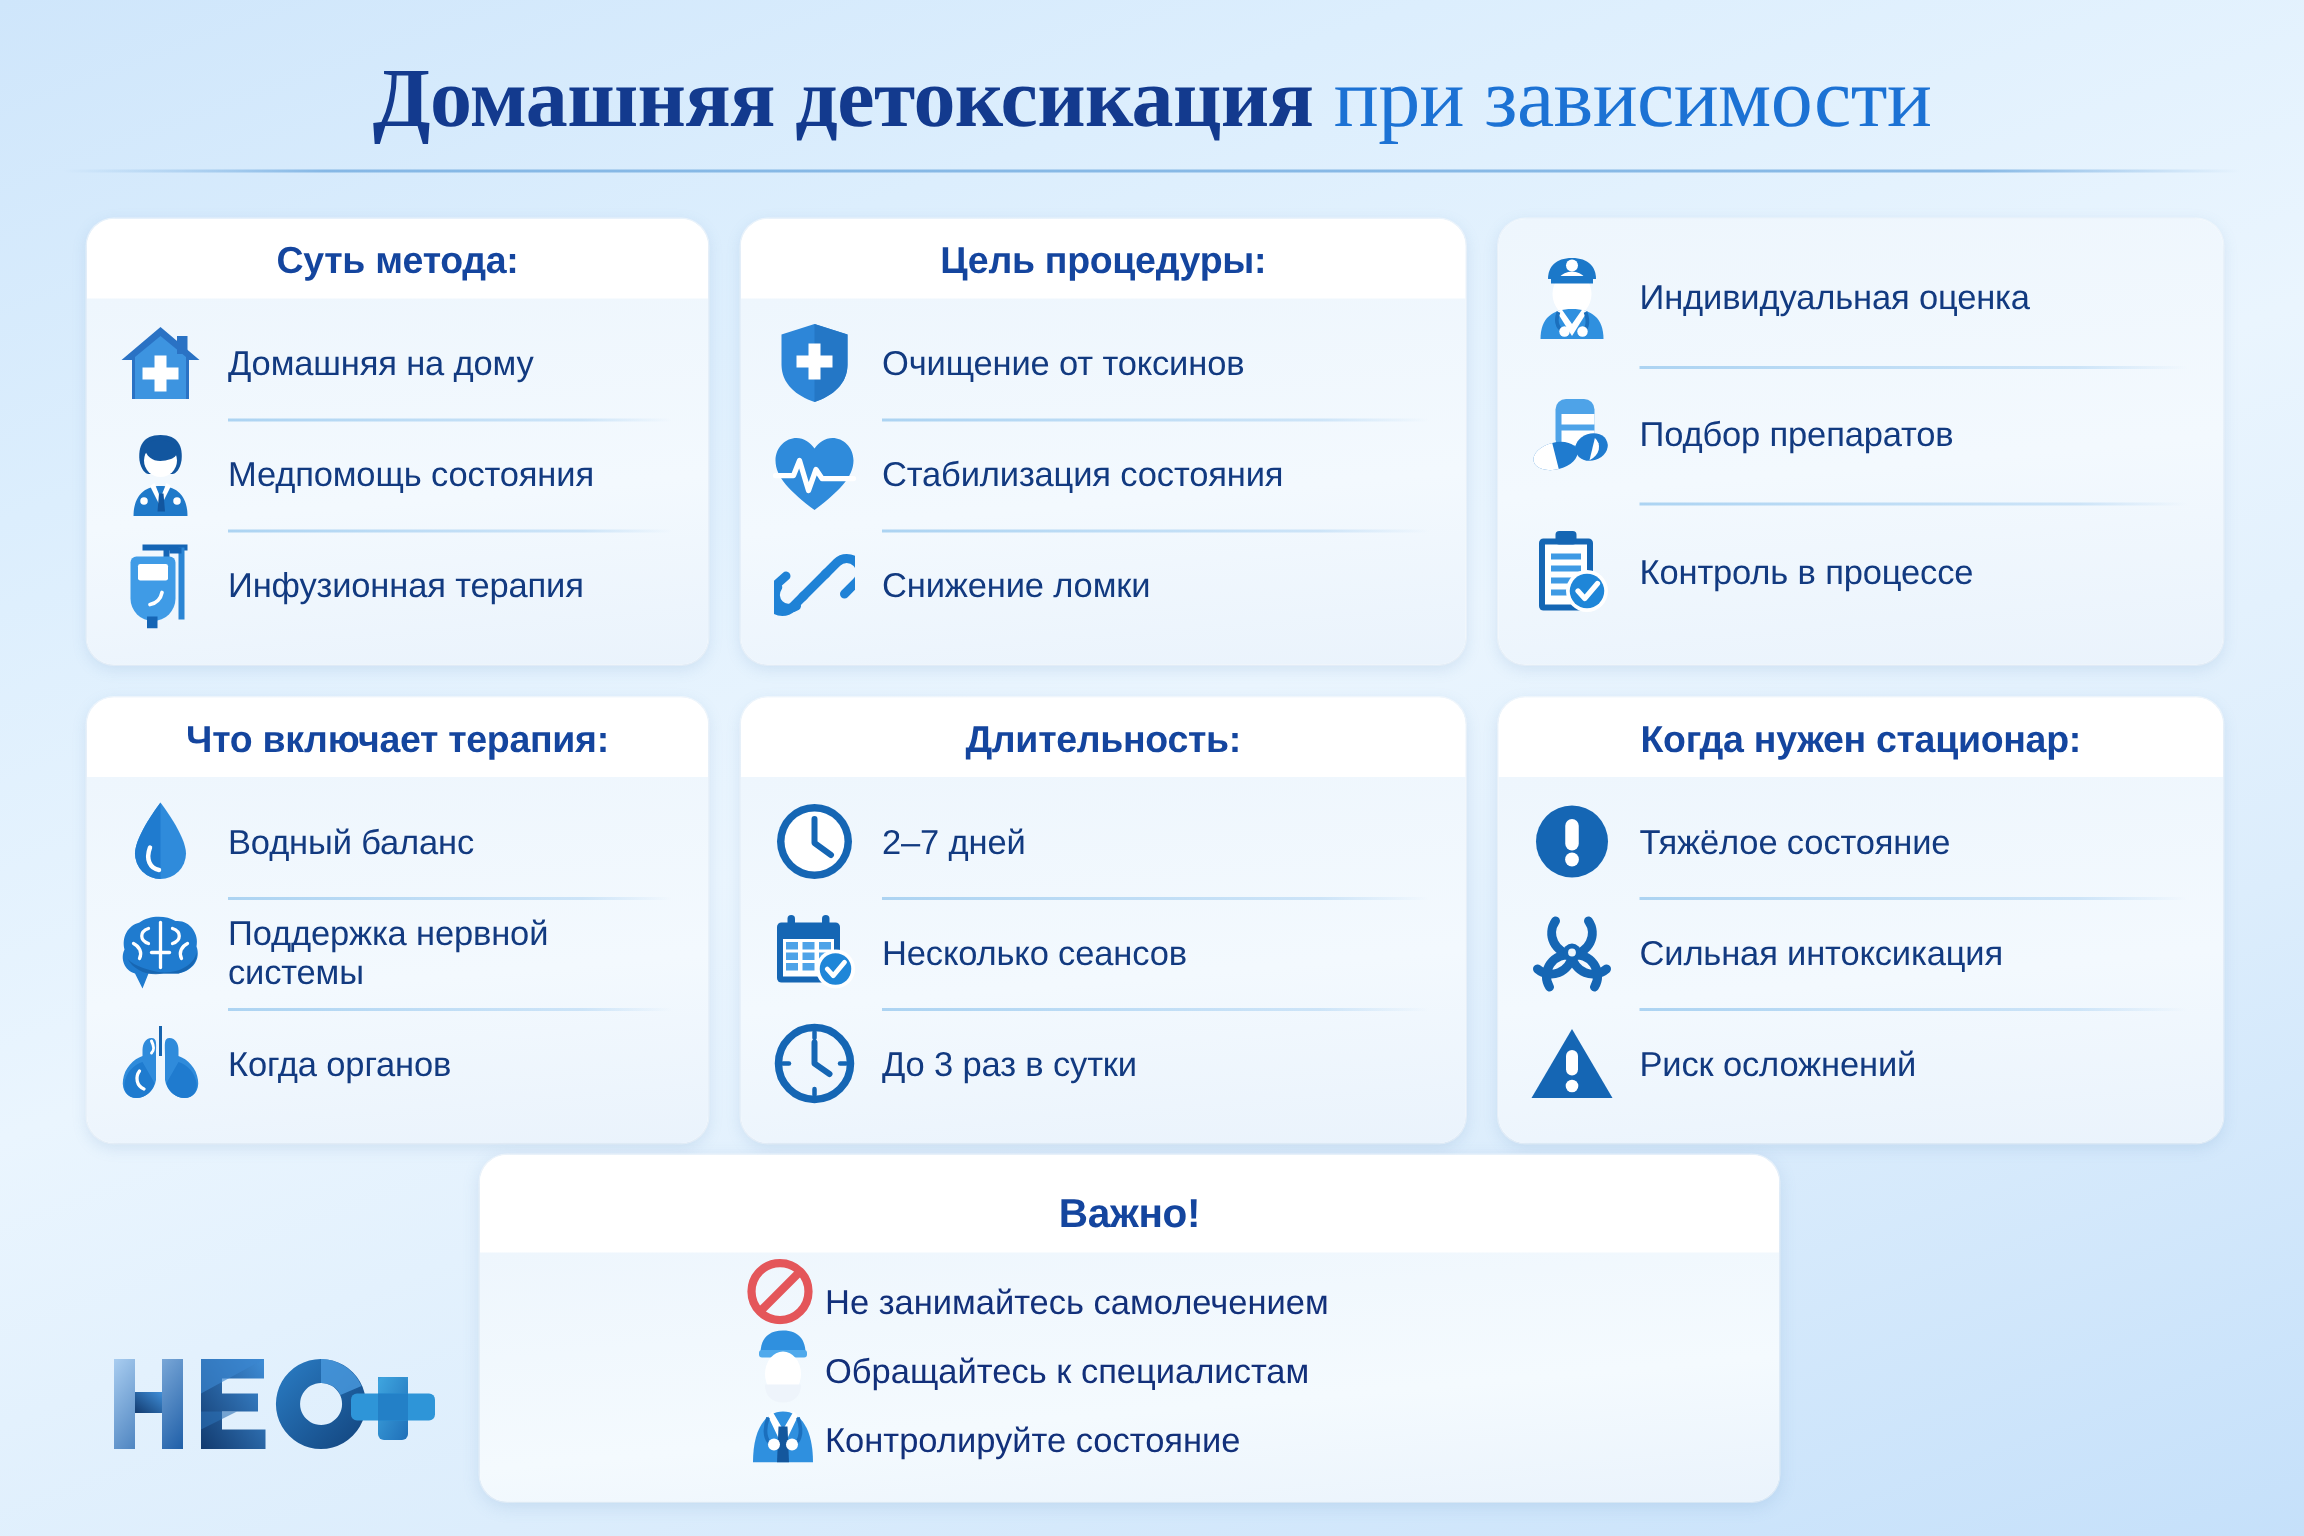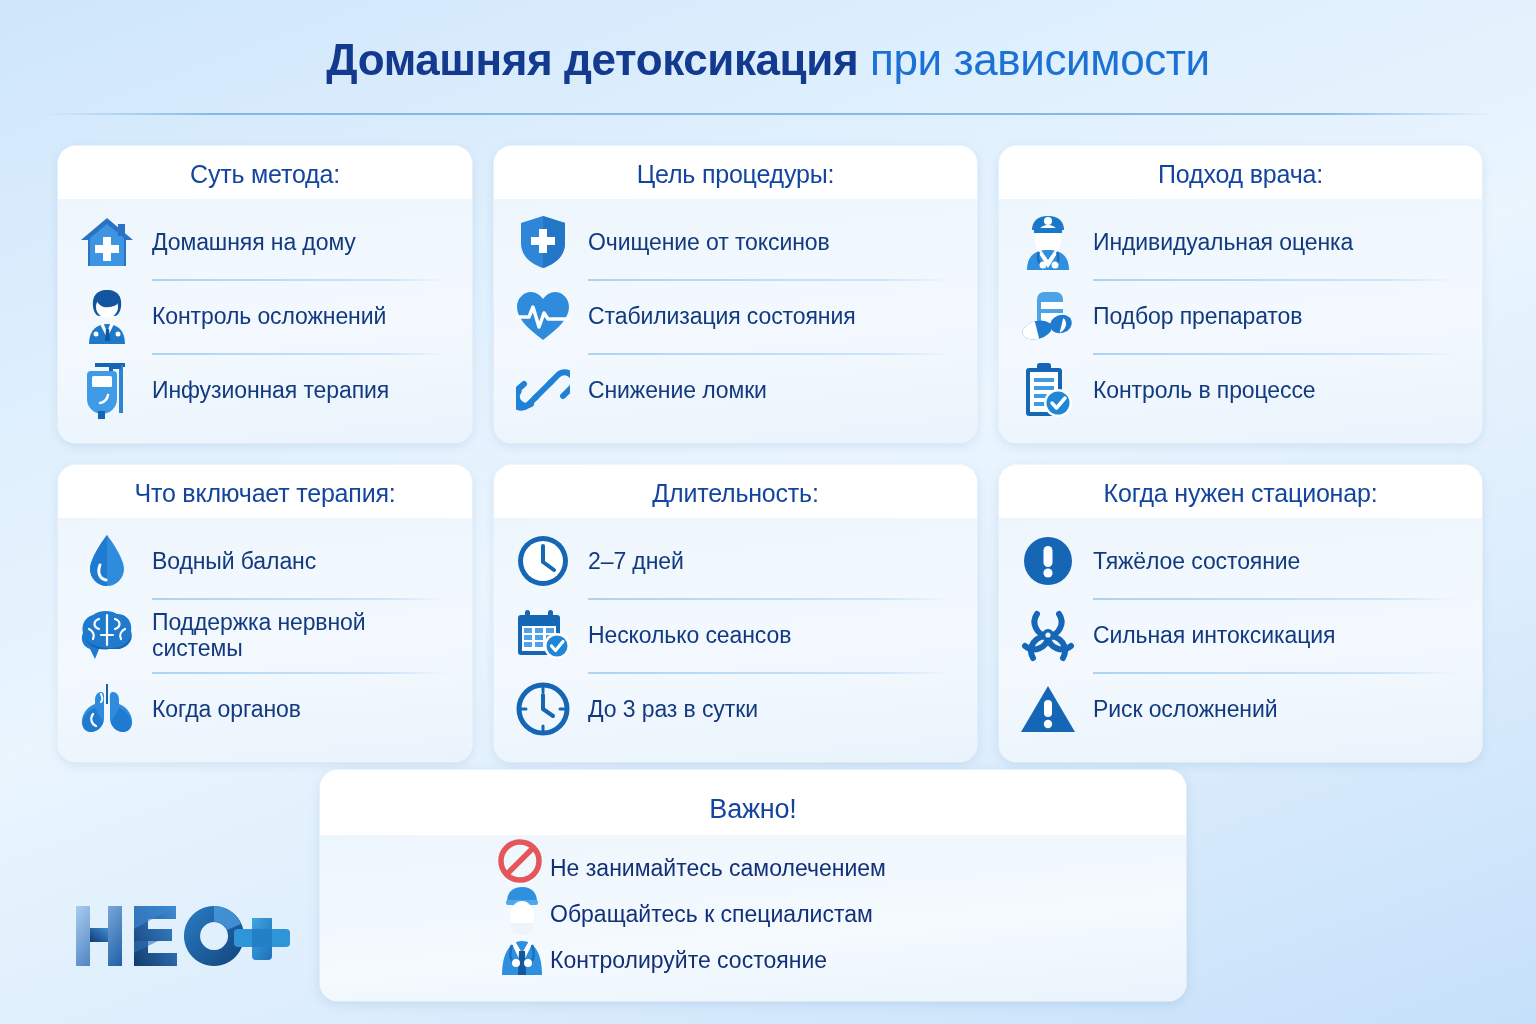--- a/index.html
+++ b/index.html
@@ -16,24 +16,25 @@
     position: relative;
   }
 
   
   .title-wrap {
     width: 100%;
     text-align: center;
     padding-top: 36px;
   }
   .title {
-    font-size: 44px;
+    font-size: 56px;
     line-height: 1.1;
     letter-spacing: -0.4px;
     white-space: nowrap;
+    font-family: Liberation Serif, serif;
   }
   .title .t-strong {
     font-weight: 700;
     color: #133a8e;
   }
   .title .t-light {
     font-weight: 400;
     color: #1c72d4;
   }
   .title-rule {
@@ -63,21 +64,21 @@
     box-shadow: 0 3px 10px rgba(90,140,190,.18), 0 0 0 1px rgba(255,255,255,.6);
     overflow: hidden;
     display: flex;
     flex-direction: column;
   }
   .card-head {
     background: #ffffff;
     text-align: center;
     padding: 14px 10px 10px;
     font-size: 25px;
-    font-weight: 400;
+    font-weight: 700;
     color: #14459e;
     letter-spacing: -0.2px;
     white-space: nowrap;
   }
   .card-body {
     background: linear-gradient(175deg, #eef6fd 0%, #f3f9fe 55%, #eaf3fc 100%);
     flex: 1;
     padding: 6px 20px 16px 18px;
     display: flex;
     flex-direction: column;
@@ -198,21 +199,21 @@
             <path d="M26 2 C14 2 11 10 12 19 C13 25 16 28 18 28 L34 28 C36 28 39 25 40 19 C41 10 38 2 26 2 Z" fill="#12569f"></path>
             <circle cx="26" cy="19" r="11" fill="#ffffff"></circle>
             <path d="M15 10 C17 19 24 21 33 18 C36 17 38 14 37 11 C33 4 20 3 15 10 Z" fill="#12569f"></path>
             <path d="M8 56 C8 42 16 36 26 36 C36 36 44 42 44 56 Z" fill="#1f79c9"></path>
             <path d="M22 34 L26 44 L30 34 L33 36 L26 50 L19 36 Z" fill="#ffffff"></path>
             <path d="M25 41 h3 l1 12 h-5 z" fill="#12569f"></path>
             <circle cx="15" cy="46" r="2.5" fill="#ffffff"></circle>
             <circle cx="37" cy="46" r="2.5" fill="#ffffff"></circle>
           </svg>
         </span>
-        <span class="row-label">Контроль осложнений</span>
+        <span class="row-label">Медпомощь состояния</span>
       </div>
       <div class="row">
         <span class="ico">
           <svg width="52" height="58" viewBox="0 0 52 58">
             <path d="M14 2 h30 v4 h-12 v6 h-4 v-6 h-14 z" fill="#1565b5"></path>
             <path d="M10 10 h22 a4 4 0 0 1 4 4 v24 a14 14 0 0 1 -30 0 v-24 a4 4 0 0 1 4 -4 z" fill="#3f9be6"></path>
             <rect x="11" y="15" width="20" height="11" rx="1.5" fill="#ffffff"></rect>
             <path d="M27 34 a10 10 0 0 1 -8 8" stroke="#ffffff" stroke-width="2.5" fill="none" stroke-linecap="round"></path>
             <rect x="17" y="50" width="7" height="8" fill="#1565b5"></rect>
             <path d="M40 4 v48" stroke="#2b85d4" stroke-width="4" fill="none"></path>
@@ -258,21 +259,20 @@
               <path d="M14 40 a9 9 0 0 1 -12.5 -12.5"></path>
             </g>
           </svg>
         </span>
         <span class="row-label">Снижение ломки</span>
       </div>
     </div>
   </div>
 
   <div class="card">
-    <div class="card-head">Подход врача:</div>
     <div class="card-body">
       <div class="row">
         <span class="ico">
           <svg width="54" height="56" viewBox="0 0 54 56">
             <path d="M27 2 C16 2 11 8 11 16 L43 16 C43 8 38 2 27 2 Z" fill="#1b78c9"></path>
             <circle cx="27" cy="7" r="4" fill="#ffffff"></circle>
             <ellipse cx="27" cy="26" rx="13" ry="15" fill="#ffffff"></ellipse>
             <path d="M13 14 h28 v5 h-28 z" fill="#1b78c9"></path>
             <path d="M6 56 C6 42 14 36 27 36 C40 36 48 42 48 56 Z" fill="#2f90df"></path>
             <path d="M20 36 L27 46 L34 36 L37 38 L27 54 L17 38 Z" fill="#ffffff"></path>

